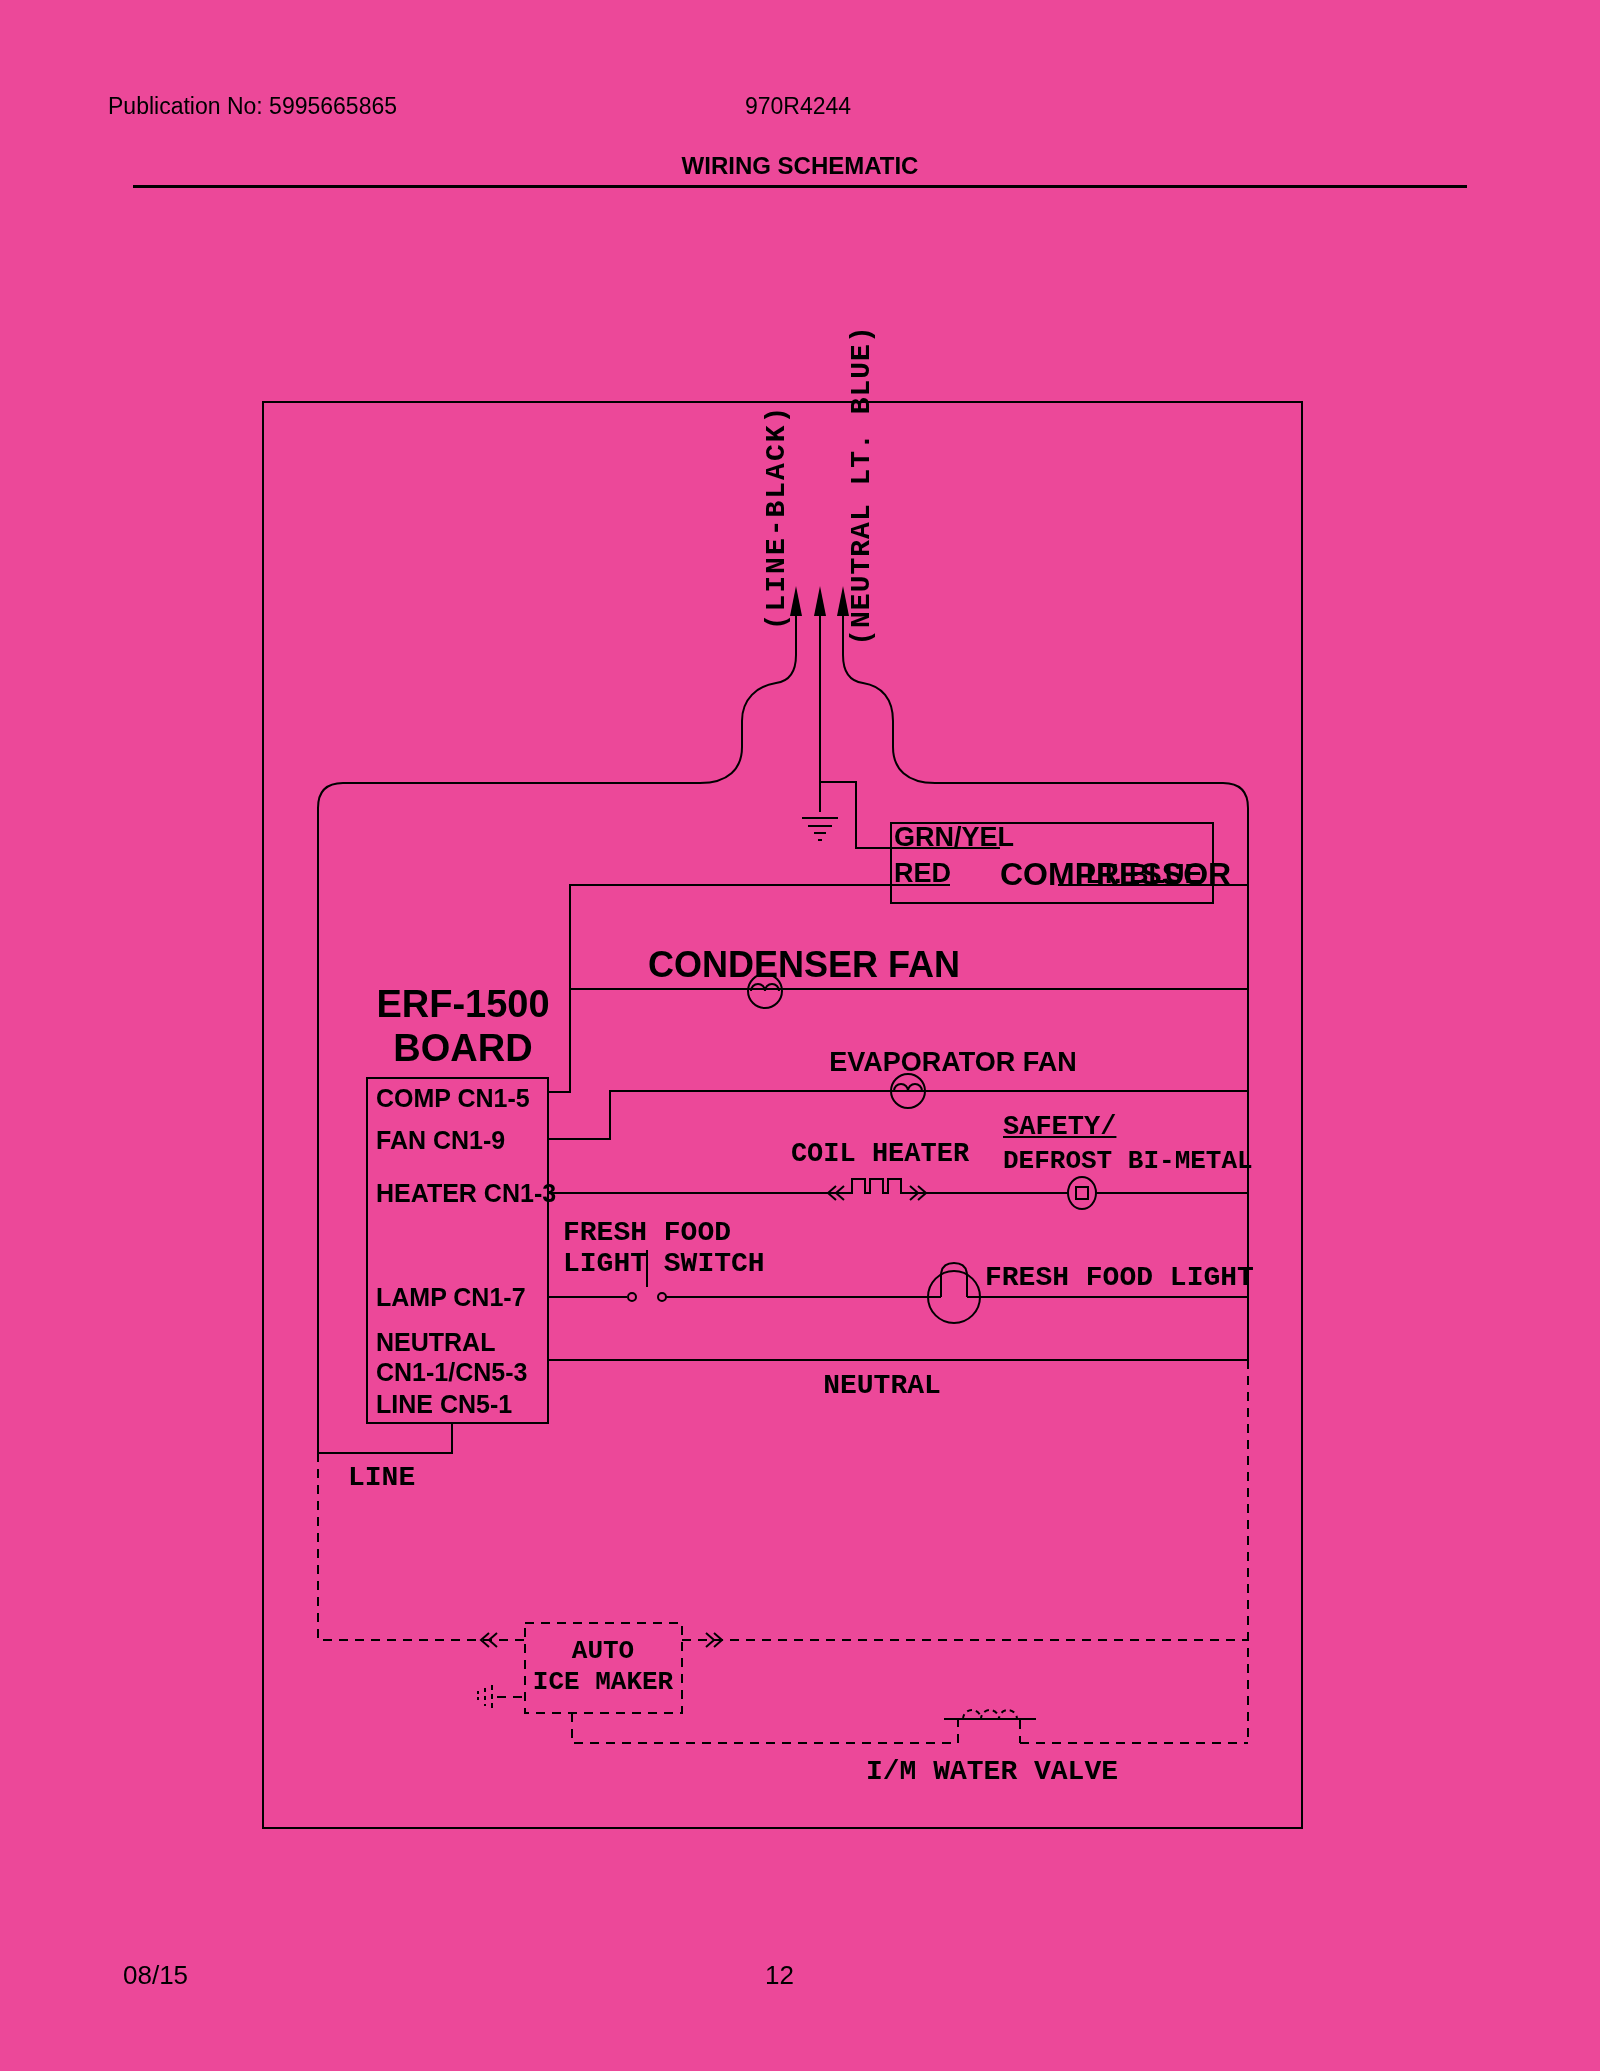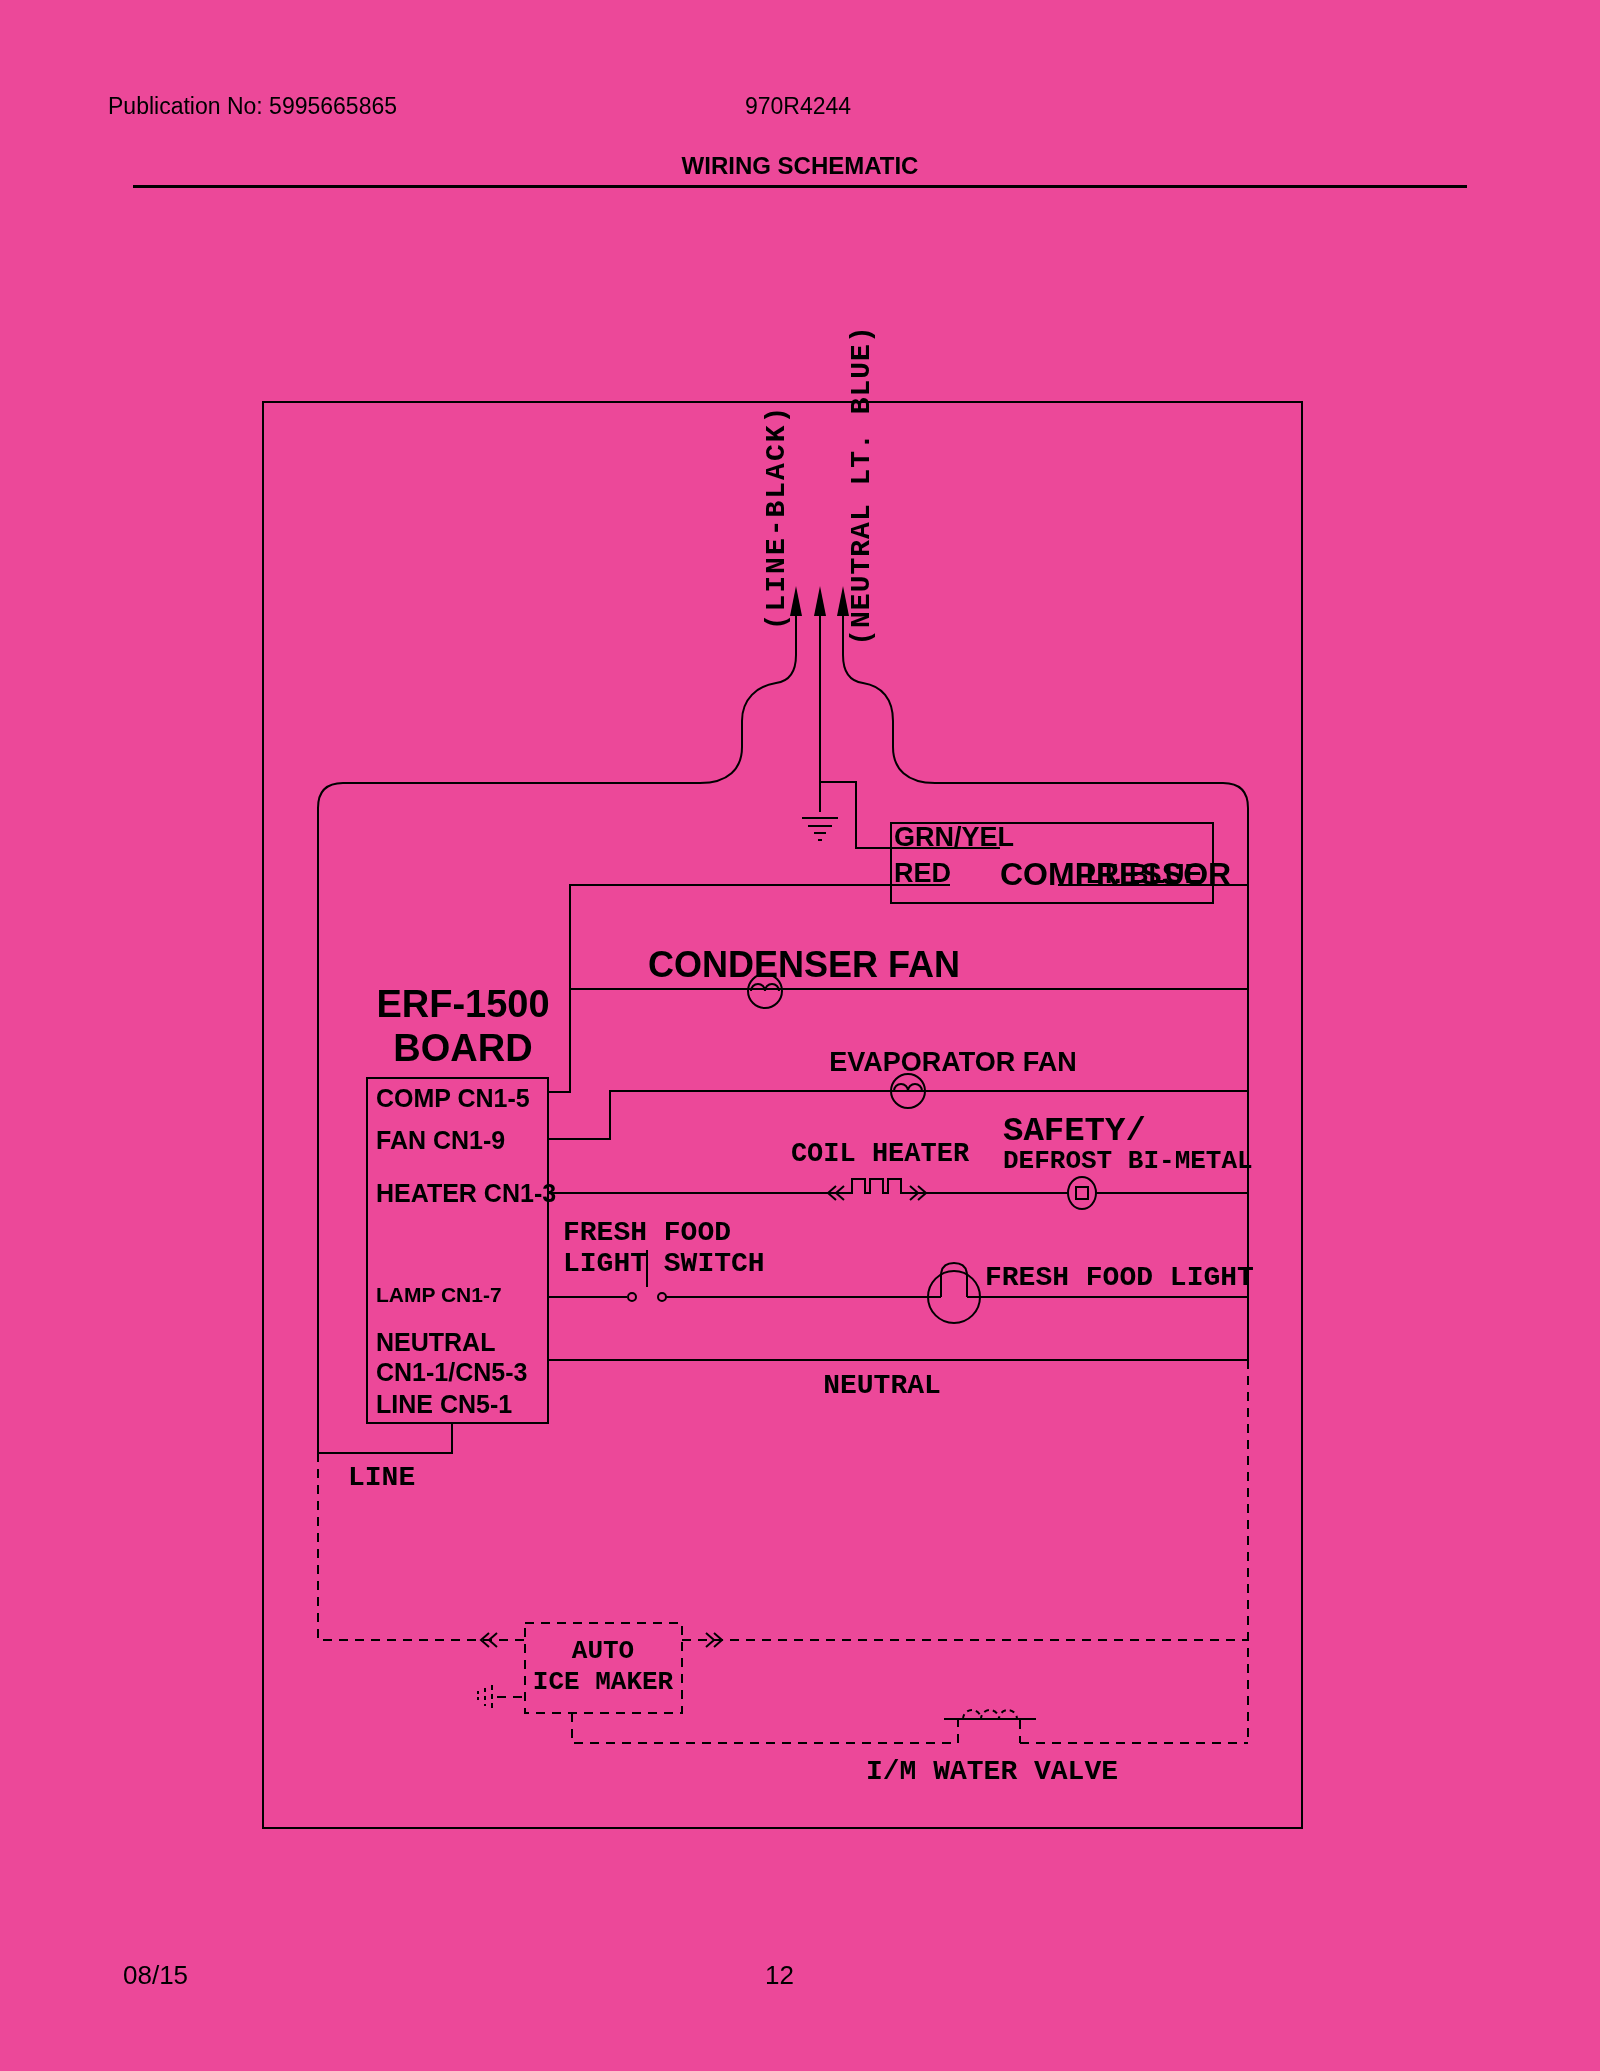--- a/index.html
+++ b/index.html
@@ -126,27 +126,27 @@
   <div class="lbl sans" style="left:1086px;top:859px;font-size:27px;">LT. BLUE</div>
 
   <div class="lbl sans ctr" style="left:648px;top:944px;width:300px;font-size:36px;">CONDENSER FAN</div>
   <div class="lbl sans ctr" style="left:803px;top:1047px;width:300px;font-size:27px;">EVAPORATOR FAN</div>
 
   <div class="lbl sans ctr" style="left:363px;top:983px;width:200px;font-size:38px;">ERF-1500</div>
   <div class="lbl sans ctr" style="left:363px;top:1027px;width:200px;font-size:38px;">BOARD</div>
   <div class="lbl sans" style="left:376px;top:1084px;font-size:25px;">COMP CN1-5</div>
   <div class="lbl sans" style="left:376px;top:1126px;font-size:25px;">FAN CN1-9</div>
   <div class="lbl sans" style="left:376px;top:1179px;font-size:25px;">HEATER CN1-3</div>
-  <div class="lbl sans" style="left:376px;top:1283px;font-size:21px;">LAMP CN1-7</div>
+  <div class="lbl sans" style="left:376px;top:1283px;font-size:25px;">LAMP CN1-7</div>
   <div class="lbl sans" style="left:376px;top:1328px;font-size:25px;">NEUTRAL</div>
   <div class="lbl sans" style="left:376px;top:1358px;font-size:25px;">CN1-1/CN5-3</div>
   <div class="lbl sans" style="left:376px;top:1390px;font-size:25px;">LINE CN5-1</div>
 
   <div class="lbl mono ctr" style="left:730px;top:1139px;width:300px;font-size:27px;">COIL HEATER</div>
-  <div class="lbl mono" style="left:1003px;top:1112px;font-size:34px;">SAFETY/</div>
+  <div class="lbl mono" style="left:1003px;top:1112px;font-size:27px;text-decoration:underline;">SAFETY/</div>
   <div class="lbl mono" style="left:1003px;top:1146px;font-size:26px;">DEFROST BI-METAL</div>
 
   <div class="lbl mono" style="left:563px;top:1217px;font-size:28px;">FRESH FOOD</div>
   <div class="lbl mono" style="left:563px;top:1248px;font-size:28px;">LIGHT SWITCH</div>
   <div class="lbl mono" style="left:985px;top:1262px;font-size:28px;">FRESH FOOD LIGHT</div>
 
   <div class="lbl mono ctr" style="left:757px;top:1370px;width:250px;font-size:28px;">NEUTRAL</div>
   <div class="lbl mono" style="left:348px;top:1462px;font-size:28px;">LINE</div>
 
   <div class="lbl mono ctr" style="left:528px;top:1636px;width:150px;font-size:26px;">AUTO</div>

